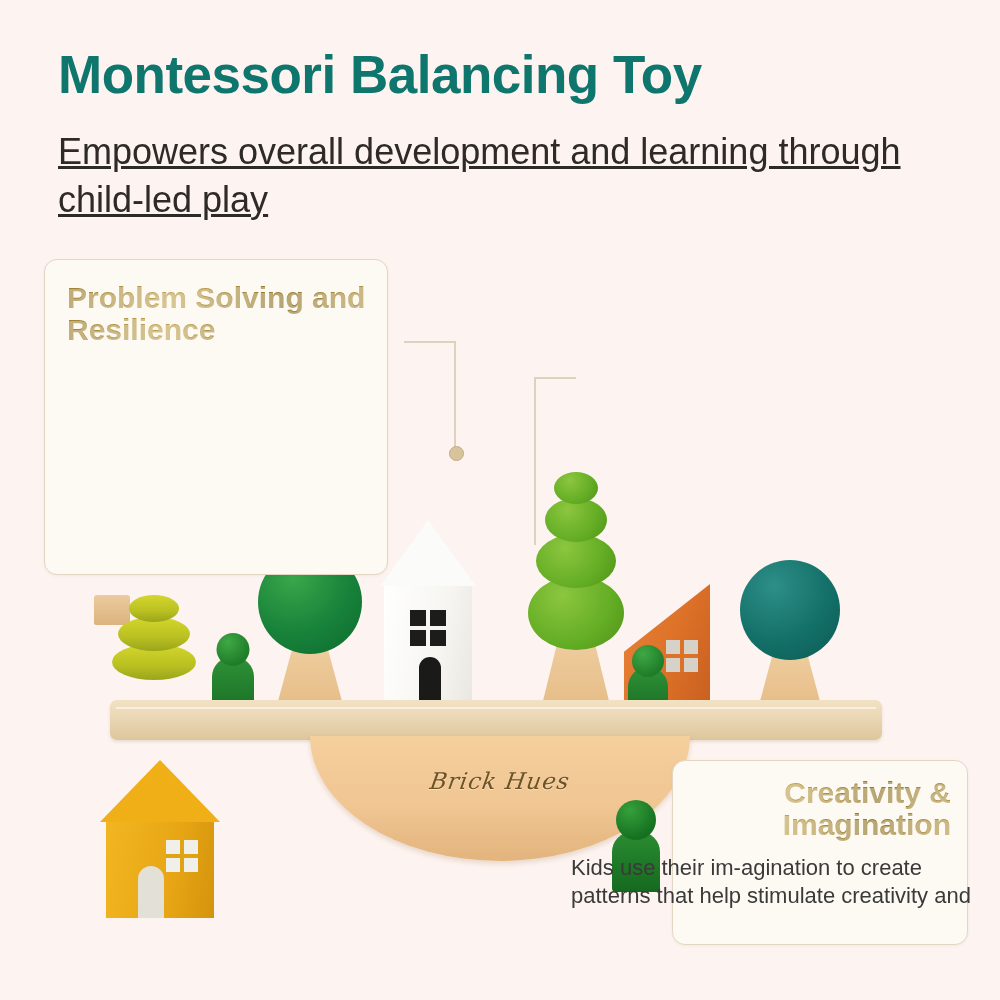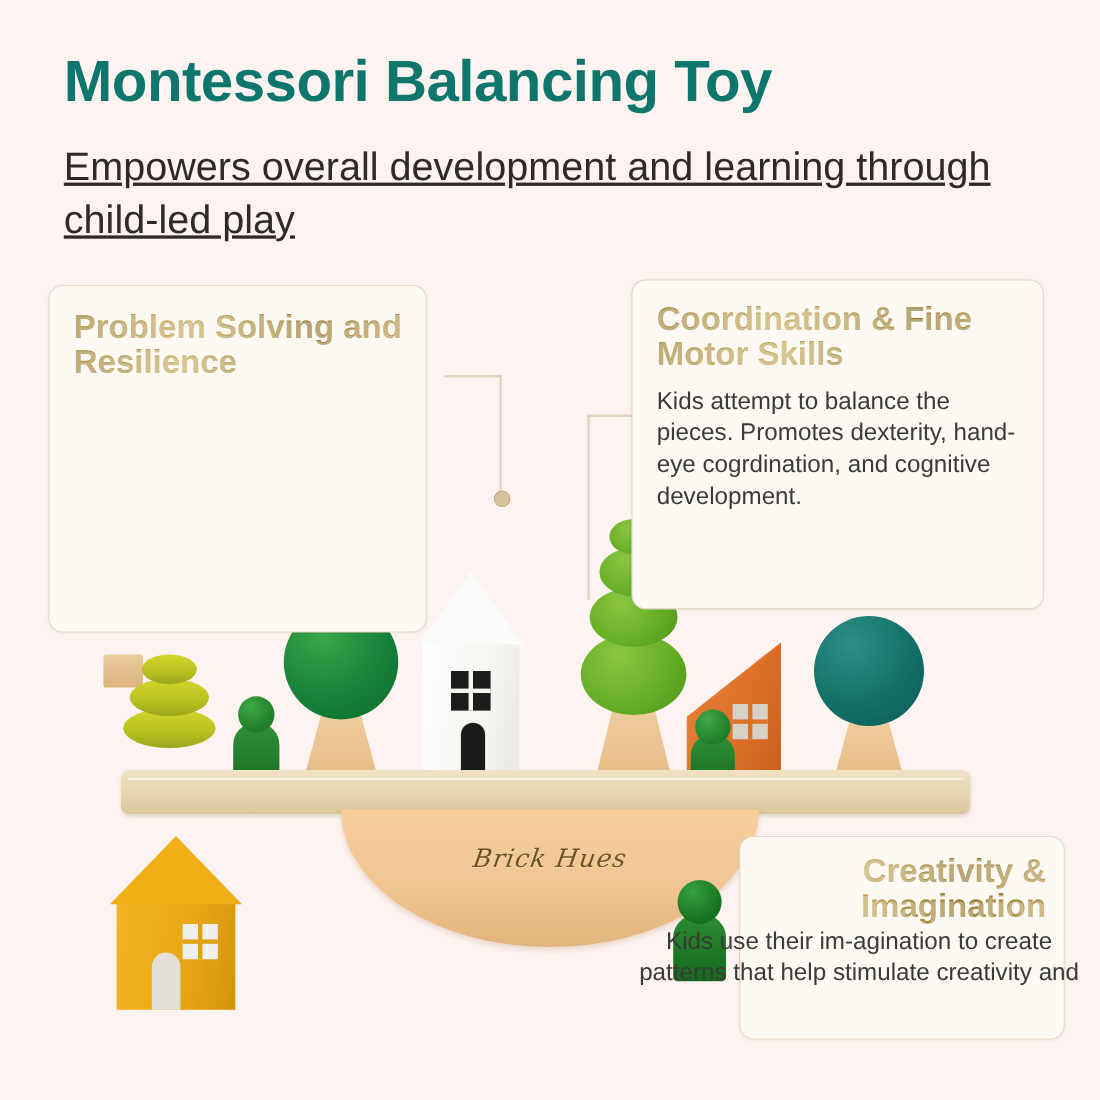--- a/index.html
+++ b/index.html
@@ -43,21 +43,21 @@
   .c-body{
     font-size:22px;line-height:1.30;color:#3a3a38;
     margin-top:11px;
   }
 
   #box1{left:44px;top:259px;width:344px;height:316px;padding:22px 20px 0 22px;}
   #box2{left:574px;top:254px;width:375px;height:300px;padding:20px 18px 0 22px;}
   #box3{left:672px;top:760px;width:296px;height:185px;padding:16px 16px 0 18px;}
   #box3 .c-head{text-align:right;}
   #box3 .c-body{
-    text-align:center;width:420px;margin-left:-120px;margin-top:0;
+    text-align:left;width:420px;margin-left:-120px;margin-top:12px;
     position:relative;z-index:3;
   }
 
   
   .ln{position:absolute;background:#ded2bf;}
   .dot{
     position:absolute;width:13px;height:13px;border-radius:50%;
     background:#d8c49c;border:1px solid #c3ab7d;
   }
 
@@ -276,23 +276,19 @@
     <div class="pc peg" id="pegO">
       <div class="body"></div>
         <div class="head"></div>
     </div>
   </div>
 
   <div class="callout" id="box1">
     <div class="c-head">Problem Solving and Resilience</div>
   </div>
 
-  <div class="callout" id="box2">
-    <div class="c-head">Coordination &amp; Fine Motor Skills</div>
-    <div class="c-body">Kids attempt to balance the pieces. Promotes dexterity, hand-eye cogrdination, and cognitive development.</div>
-  </div>
 
   <div class="callout" id="box3">
     <div class="c-head">Creativity &amp; Imagination</div>
     <div class="c-body">Kids use their im-agination to create patterns that help stimulate creativity and</div>
   </div>
 
 </div>
 
 </body></html>

